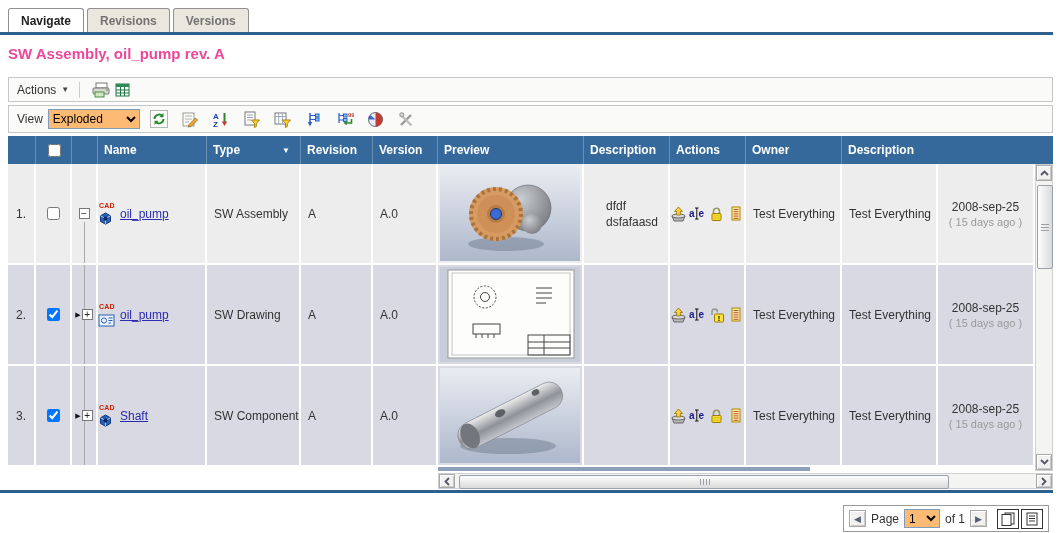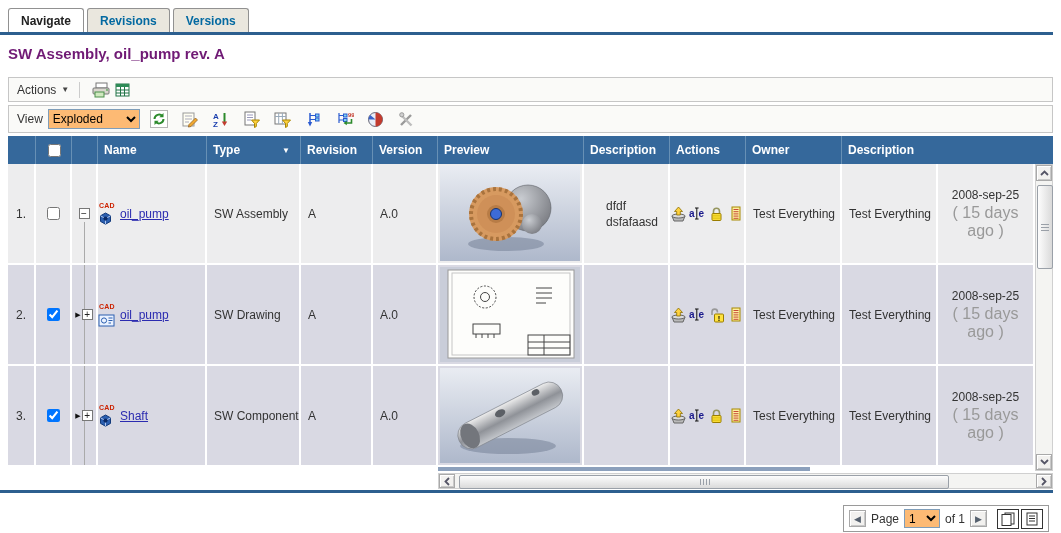--- a/index.html
+++ b/index.html
@@ -2,28 +2,28 @@
 <html><head>
 <meta charset="utf-8">
 <style>
   html,body{margin:0;padding:0;background:#fff;}
   .screen{position:relative;width:1060px;height:533px;background:#fff;
     font-family:"Liberation Sans","DejaVu Sans",sans-serif;font-size:12px;color:#333;overflow:hidden;}
 
   
   .tabs{position:absolute;left:8px;top:8px;display:flex;gap:3px;align-items:flex-end;}
   .tab{height:25px;box-sizing:border-box;padding:5px 12px 0 12px;border:1px solid #919191;border-bottom:none;
-       border-radius:3px 3px 0 0;background:#eae7de;color:#0369a1;font-weight:bold;cursor:default;}
+       border-radius:3px 3px 0 0;background:#eae7de;color:#737373;font-weight:bold;cursor:default;}
   .tab.active{background:#fff;color:#222;}
   .blue-line{position:absolute;left:0;width:1053px;height:3px;background:#2d5f8f;}
   .line-tabs{top:32px;}
   .line-bottom{top:490px;}
 
   
-  .page-title{position:absolute;left:8px;top:45px;font-size:15px;font-weight:bold;color:#701a75;}
+  .page-title{position:absolute;left:8px;top:45px;font-size:15px;font-weight:bold;color:#ec4899;}
 
   
   .bar{position:absolute;left:8px;box-sizing:border-box;border:1px solid #c6c6c6;background:#fafaf8;
        width:1045px;display:flex;align-items:center;padding-left:8px;}
   .actions-bar{top:77px;height:25px;}
   .view-bar{top:105px;height:28px;}
   .menu-label{display:flex;align-items:center;gap:5px;color:#333;cursor:default;}
   .dd-arrow{font-size:8px;color:#444;}
   .vsep{width:1px;height:16px;background:#ccc;margin:0 10px;}
   .tool{display:inline-flex;align-items:center;justify-content:center;width:22px;height:20px;}
@@ -47,21 +47,21 @@
   .c-num{justify-content:center;}
   .c-chk{justify-content:center;}
   .c-exp{position:relative;justify-content:center;}
   .bc.c-name{gap:4px;}
   .bc.c-type,.bc.c-rev,.bc.c-ver,.bc.c-own,.bc.c-orig{padding-left:7px;}
   .bc.c-desc{padding-left:22px;}
   .bc.c-prev{justify-content:center;padding:0;}
   .bc.c-act{justify-content:center;gap:2px;}
   .bc.c-ogd{flex-direction:column;justify-content:center;text-align:center;}
   .sort-arrow{position:absolute;right:10px;font-size:8px;}
-  .ago{color:#999;font-size:16px;margin-top:2px;}
+  .ago{color:#999;font-size:11px;margin-top:2px;}
   a.obj-link{color:#2b2bb0;text-decoration:underline;cursor:pointer;}
   .cad-wrap{position:relative;width:18px;height:24px;flex:0 0 18px;}
   .cad-tag{position:absolute;top:0;left:1px;font-size:7px;font-weight:bold;color:#cc2200;letter-spacing:.2px;}
   .cad-wrap svg{position:absolute;left:0;bottom:0;}
   .treeline{position:absolute;left:12px;width:1px;background:#aaa;z-index:0;}
   .tl-half{top:58px;bottom:-2px;}
   .tl-full{top:-2px;bottom:-2px;}
   .expander{width:11px;height:11px;box-sizing:border-box;border:1px solid #777;background:#fff;color:#222;
      font-size:10px;line-height:9px;text-align:center;z-index:1;cursor:pointer;}
   .branch{display:flex;align-items:center;z-index:1;}

